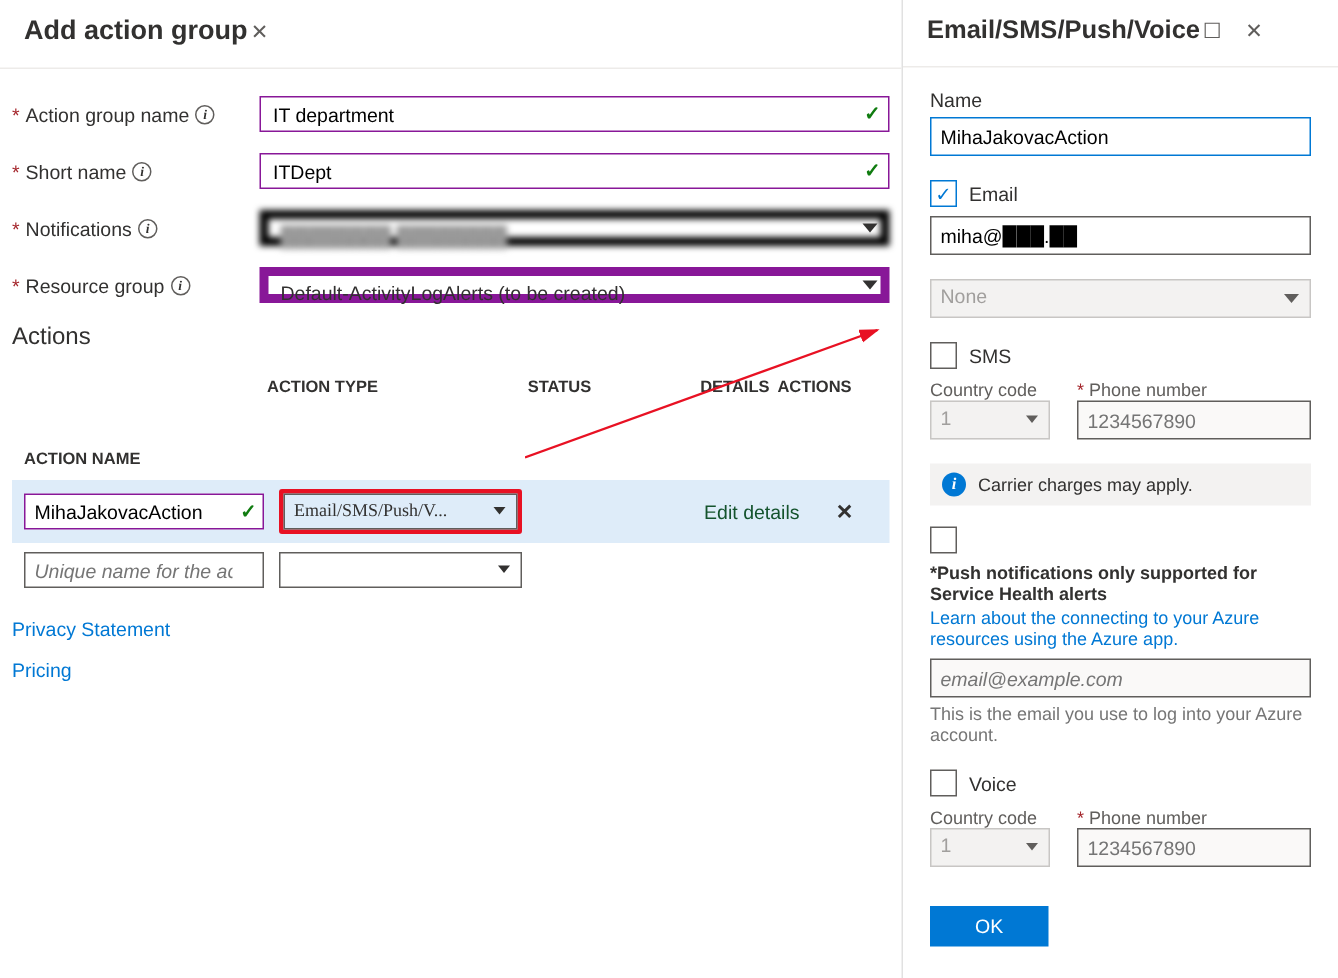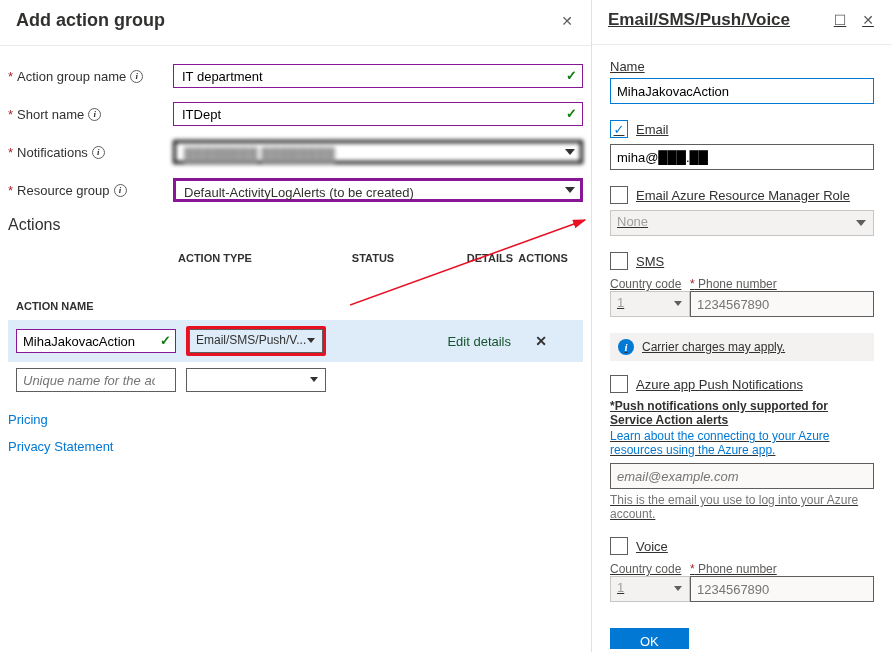--- a/index.html
+++ b/index.html
@@ -1,69 +1,69 @@
 <!DOCTYPE html>
 <html><head>
 <meta charset="utf-8">
 <style>
 * { box-sizing: border-box; margin: 0; padding: 0; }
 body { font-family: "Segoe UI", sans-serif; font-size: 13px; color: #323130; width: 892px; height: 652px; display: flex; background: #fff; }
 .left-panel { flex: 1; border-right: 1px solid #e1e1e1; padding: 0; position: relative; }
-.right-panel { width: 300px; padding: 0; text-decoration: underline; }
-.panel-header { display: flex; align-items: center; justify-content: space-between; padding: 10px 16px 14px; border-bottom: 1px solid #edebe9; }
+.right-panel { width: 300px; padding: 0; }
+.panel-header { display: flex; align-items: center; justify-content: flex-start; padding: 10px 16px 14px; border-bottom: 1px solid #edebe9; }
 .panel-title { font-size: 18px; font-weight: 600; }
 .header-icons { display: flex; gap: 12px; align-items: center; }
 .icon-btn { cursor: pointer; width: 16px; height: 16px; display: flex; align-items: center; justify-content: center; font-size: 14px; color: #605e5c; }
 .form-area { padding: 18px 8px 0 8px; }
 .form-row { display: flex; align-items: center; margin-bottom: 14px; }
 .form-label { width: 165px; font-size: 13px; display: flex; align-items: center; gap: 4px; }
 .req { color: #a4262c; }
 .info-icon { width: 13px; height: 13px; border-radius: 50%; border: 1px solid #605e5c; display: inline-flex; align-items: center; justify-content: center; font-size: 9px; font-weight: bold; font-style: italic; font-family: serif; }
 .text-input { flex: 1; border: 1px solid #605e5c; padding: 4px 8px; height: 24px; font-size: 13px; outline: none; }
 .text-input.purple { border-color: #881798; }
 .valid-input { position: relative; flex: 1; display: flex; }
 .valid-input .checkmark { position: absolute; right: 6px; top: 4px; color: #107c10; font-weight: bold; }
-.select { flex: 1; border: 3px solid #000000; padding: 4px 8px; height: 24px; font-size: 13px; background: #fff; appearance: none; position: relative; }
+.select { flex: 1; border: 6px solid #000000; padding: 4px 8px; height: 24px; font-size: 13px; background: #fff; appearance: none; position: relative; }
 .select-wrap { flex: 1; position: relative; }
 .select-wrap::after { content: ""; position: absolute; right: 8px; top: 9px; border-left: 5px solid transparent; border-right: 5px solid transparent; border-top: 6px solid #323130; pointer-events: none; }
 .select-wrap.purple .select { border-color: #881798; }
 .section-title { font-size: 16px; margin: 12px 0 10px 8px; }
 .actions-table { margin: 0 8px; }
 .table-head { display: flex; font-size: 11px; font-weight: 600; padding: 8px 0; text-transform: uppercase; }
 .col-name { width: 170px; padding-left: 8px; margin-top: 48px; }
 .col-type { width: 150px; }
 .col-status { width: 90px; text-align: center; }
 .col-details { width: 95px; text-align: right; padding-left: 16px; }
 .col-actions { width: 60px; text-align: center; }
 .table-row { display: flex; align-items: center; padding: 6px 0; }
 .table-row.highlighted { background: #deecf9; }
 .cell-input-wrap { position: relative; width: 160px; margin-left: 8px; }
 .cell-input { width: 100%; border: 1px solid #881798; padding: 3px 20px 3px 6px; height: 24px; font-size: 13px; }
 .cell-input.gray { border-color: #605e5c; font-style: italic; color: #767676; }
 .cell-check { position: absolute; right: 5px; top: 4px; color: #107c10; font-weight: bold; }
-.type-select-wrap { width: 140px; position: relative; margin-left: 10px; }
+.type-select-wrap { width: 162px; position: relative; margin-left: 10px; font-family: Liberation Serif, serif; }
 .type-select { width: 100%; border: 1px solid #605e5c; height: 24px; padding: 3px 18px 3px 6px; font-size: 12px; }
 .type-select-wrap.highlighted-red { border: 3px solid #e81123; border-radius: 2px; }
 .type-select-wrap::after { content: ""; position: absolute; right: 8px; top: 9px; border-left: 4px solid transparent; border-right: 4px solid transparent; border-top: 5px solid #323130; pointer-events: none; }
 .edit-link { color: #14532d; cursor: pointer; font-size: 13px; }
 .close-x { font-size: 14px; font-weight: bold; cursor: pointer; }
 .link-list { margin: 14px 0 0 8px; }
 .link-item { color: #0078d4; cursor: pointer; font-size: 13px; display: block; margin-bottom: 12px; }
 .right-body { padding: 14px 18px 0; overflow-y: auto; height: calc(100% - 48px); }
 .field-block { margin-bottom: 16px; }
 .field-label { font-size: 13px; margin-bottom: 4px; display: block; }
 .r-input { width: 100%; border: 1px solid #605e5c; padding: 4px 6px; height: 26px; font-size: 13px; }
 .r-input.focused { border-color: #0078d4; }
 .check-row { display: flex; align-items: center; gap: 8px; margin-bottom: 6px; }
 .checkbox { width: 18px; height: 18px; border: 1px solid #605e5c; display: flex; align-items: center; justify-content: center; font-size: 13px; cursor: pointer; }
 .checkbox.checked { border-color: #0078d4; color: #0078d4; }
 .disabled-select-wrap { width: 100%; position: relative; }
 .disabled-select { width: 100%; height: 26px; border: 1px solid #c8c6c4; background: #f3f2f1; color: #a19f9d; padding: 3px 6px; }
 .disabled-select-wrap::after { content: ""; position: absolute; right: 8px; top: 10px; border-left: 5px solid transparent; border-right: 5px solid transparent; border-top: 6px solid #605e5c; }
-.phone-row { display: flex; }
+.phone-row { display: flex; gap: 18px; }
 .phone-col-1 { width: 80px; }
 .phone-col-2 { flex: 1; }
 .small-label { font-size: 12px; color: #605e5c; }
 .small-label .req { color: #a4262c; }
 .dis-sel { width: 100%; height: 26px; border: 1px solid #c8c6c4; background: #f3f2f1; color: #a19f9d; padding: 3px 6px; position: relative; }
 .dis-sel-wrap { position: relative; width: 100%; }
 .dis-sel-wrap::after { content: ""; position: absolute; right: 8px; top: 10px; border-left: 4px solid transparent; border-right: 4px solid transparent; border-top: 5px solid #605e5c; }
 .info-bar { background: #f3f2f1; padding: 6px 8px; display: flex; align-items: center; gap: 8px; font-size: 12px; margin-bottom: 14px; }
 .info-circ { width: 16px; height: 16px; border-radius: 50%; background: #0078d4; color: #fff; display: flex; align-items: center; justify-content: center; font-size: 11px; font-weight: bold; font-style: italic; font-family: serif; }
 .bold-note { font-weight: 600; font-size: 12px; margin-top: 4px; }
@@ -158,22 +158,22 @@
       <div class="cell-input-wrap">
         <input class="cell-input gray" placeholder="Unique name for the act..." style="">
       </div>
       <div class="type-select-wrap">
         <div class="type-select"></div>
       </div>
     </div>
   </div>
 
   <div class="link-list">
+    <span class="link-item">Privacy Statement</span>
     <span class="link-item">Pricing</span>
-    <span class="link-item">Privacy Statement</span>
   </div>
 
   <svg class="arrow-svg" width="260" height="100">
     <defs>
         <marker id="ah" markerWidth="10" markerHeight="10" refX="8" refY="3" orient="auto">
           <path d="M0,0 L0,6 L9,3 z" fill="#e81123"></path>
         </marker>
       </defs>
     <line x1="0" y1="90" x2="235" y2="5" stroke="#e81123" stroke-width="1.5" marker-end="url(#ah)"></line>
   </svg>
@@ -197,24 +197,20 @@
 
     <div class="field-block">
       <div class="check-row">
         <span class="checkbox checked">✓</span>
         <span>Email</span>
       </div>
       <input class="r-input" value="miha@███.██" style="">
     </div>
 
     <div class="field-block">
-      <div class="check-row">
-        <span class="checkbox"></span>
-        <span>Email Azure Resource Manager Role</span>
-      </div>
       <div class="disabled-select-wrap">
         <div class="disabled-select">None</div>
       </div>
     </div>
 
     <div class="field-block">
       <div class="check-row">
         <span class="checkbox"></span>
         <span>SMS</span>
       </div>
@@ -233,23 +229,22 @@
     </div>
 
     <div class="info-bar">
       <span class="info-circ">i</span>
       <span>Carrier charges may apply.</span>
     </div>
 
     <div class="field-block">
       <div class="check-row">
         <span class="checkbox"></span>
-        <span>Azure app Push Notifications</span>
-      </div>
-      <div class="bold-note">*Push notifications only supported for Service Action alerts</div>
+      </div>
+      <div class="bold-note">*Push notifications only supported for Service Health alerts</div>
       <span class="learn-link">Learn about the connecting to your Azure resources using the Azure app.</span>
       <input class="r-input" disabled="" style="margin-top: 6px; color: rgb(161, 159, 157); font-style: italic; background: rgb(250, 249, 248);" placeholder="email@example.com">
       <div class="helper">This is the email you use to log into your Azure account.</div>
     </div>
 
     <div class="field-block">
       <div class="check-row">
         <span class="checkbox"></span>
         <span>Voice</span>
       </div>

